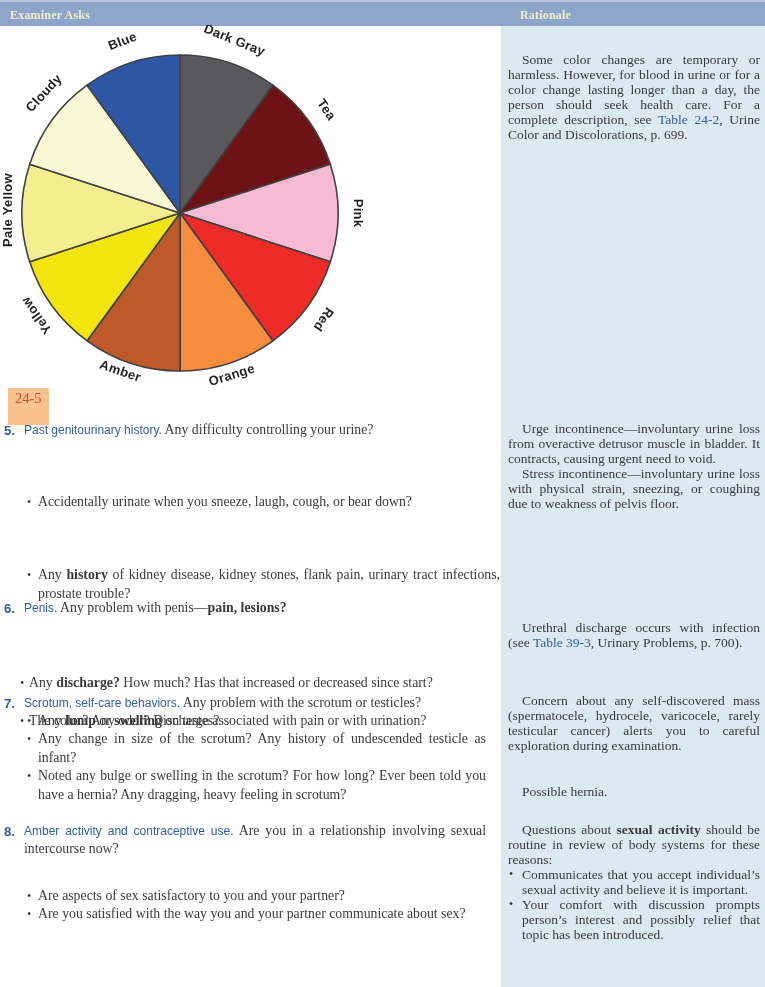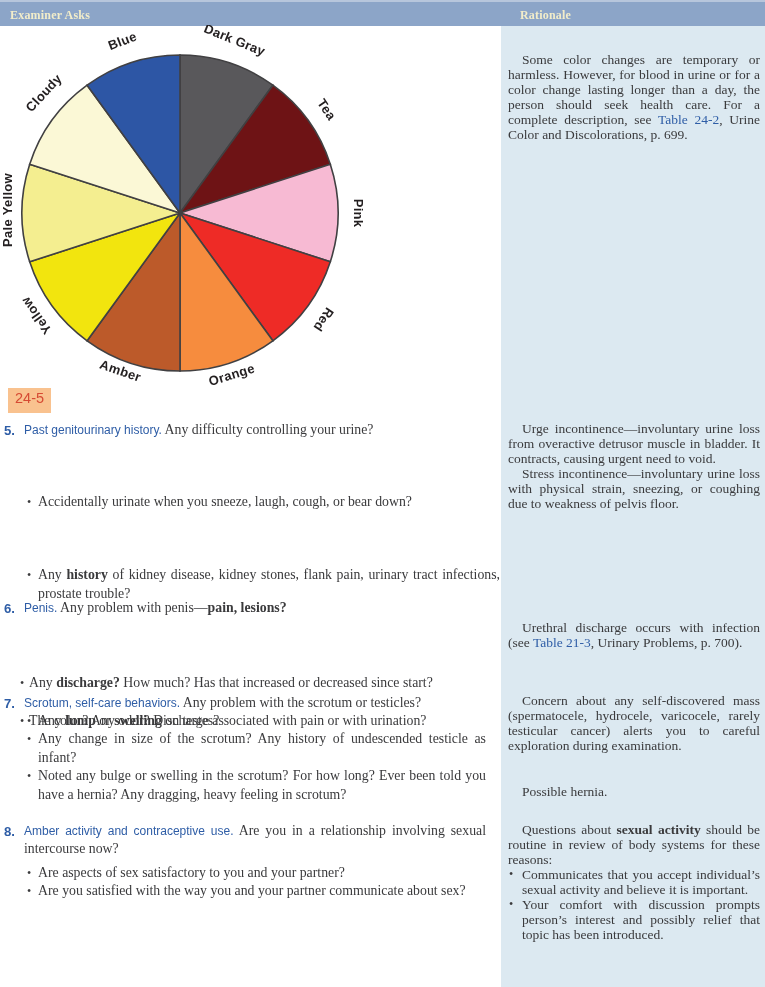--- a/index.html
+++ b/index.html
@@ -24,23 +24,23 @@
   
   .rcol-bg { position:absolute; left:501px; top:26px; width:264px; height:961px; background:#dce9f1; }
 
   
   #wheel { position:absolute; left:0; top:25px; width:380px; height:385px; }
   .wlabel {
     font-family:"Liberation Sans", sans-serif; font-weight:bold; font-size:13px;
     fill:#231f20; letter-spacing:.3px;
   }
   .fig-badge {
-    position:absolute; left:8px; top:388px; padding:2px 7px 7px 7px;
+    position:absolute; left:8px; top:388px; padding:2px 7px 19px 7px;
     background:#f9c28f; color:#d64a33;
-    font-family:Liberation Sans, sans-serif; font-size:14.5px; line-height:16px;
+    font-family:Liberation Serif, serif; font-size:14.5px; line-height:16px;
   }
 
   
   .lblock {
     position:absolute; left:24px; width:462px;
     font-size:13.8px; line-height:18.4px; color:#3a3a3c; text-align:justify;
   }
   .num {
     position:absolute; left:-20px; top:1px;
     color:#2e5da6; font-family:"Liberation Sans", sans-serif; font-weight:bold; font-size:13.2px;
@@ -62,21 +62,21 @@
   
   #i5h  { top:421px; }
   #i5b1 { top:493px; }
   #i5b2 { top:548px; }
   #i6h  { top:599px; }
   #i6b1 { top:619px; }
   #i6b2 { top:638px; }
   #i7h  { top:694px; }
   #i7b  { top:712px; }
   #i8h  { top:822px; }
-  #i8b  { top:864px; }
+  #i8b  { top:887px; }
 
   
   .rblock {
     position:absolute; left:508px; width:252px;
     font-size:13.5px; line-height:15px; color:#3a3a3c; text-align:justify;
   }
   .rblock p { margin:0; text-indent:14px; }
   ul.rlist { list-style:none; margin:0; padding:0; }
   ul.rlist li { position:relative; padding-left:14px; }
   ul.rlist li::before { content:"\2022"; position:absolute; left:1px; font-size:12px; }
@@ -156,21 +156,21 @@
   <div class="rblock" id="r1">
     <p><span>Some color changes are temporary or harmless. However, for blood in urine or for a color change lasting longer than a day, the person should seek health care. For a complete description, see </span><span class="link">Table 24-2</span><span>, Urine Color and Discolorations, p. 699.</span></p>
   </div>
 
   <div class="rblock" id="r2">
     <p><span>Urge incontinence—involuntary urine loss from overactive detrusor muscle in bladder. It contracts, causing urgent need to void.</span></p>
     <p><span>Stress incontinence—involuntary urine loss with physical strain, sneezing, or coughing due to weakness of pelvis floor.</span></p>
   </div>
 
   <div class="rblock" id="r3">
-    <p><span>Urethral discharge occurs with infection (see </span><span class="link">Table 21-3</span><span>, Urinary Problems, p. 700).</span></p>
+    <p><span>Urethral discharge occurs with infection (see </span><span class="link">Table 39-3</span><span>, Urinary Problems, p. 700).</span></p>
   </div>
 
   <div class="rblock" id="r4">
     <p><span>Concern about any self-discovered mass (spermatocele, hydrocele, varicocele, rarely testicular cancer) alerts you to careful exploration during examination.</span></p>
   </div>
 
   <div class="rblock" id="r5">
     <p><span>Possible hernia.</span></p>
   </div>
 

